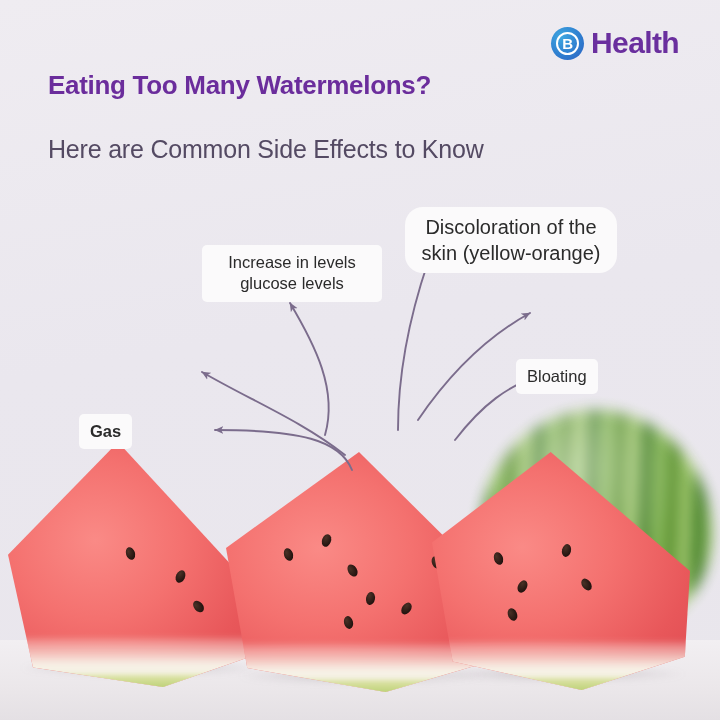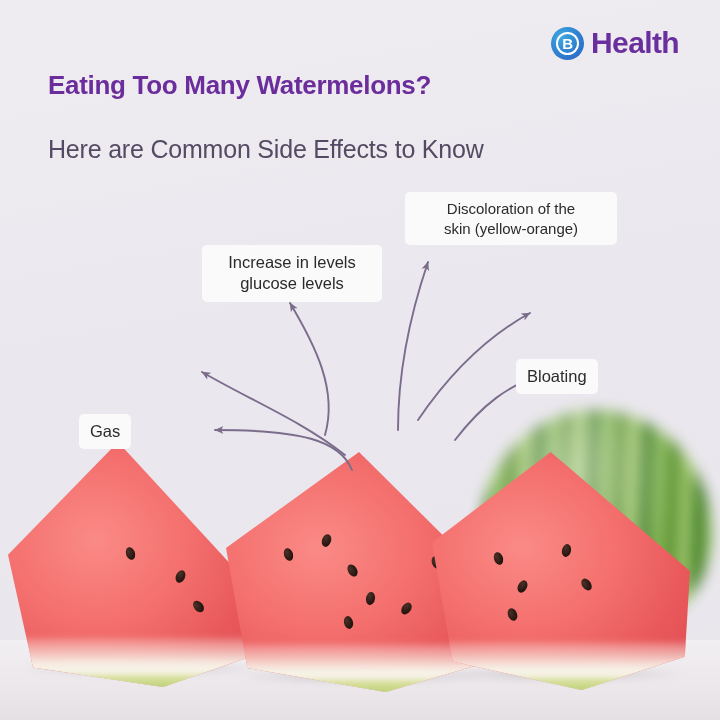--- a/index.html
+++ b/index.html
@@ -108,26 +108,26 @@
   }
 
   
   .callout{
     position:absolute;background:#fbfafb;border-radius:5px;
     padding:7px 11px;color:#2b2b2b;font-size:16.5px;line-height:1.3;
     box-shadow:0 0 0 0 rgba(0,0,0,0);
   }
   .callout.center{text-align:center;}
 
-  #callout-disc{left:405px;top:192px;width:190px;font-size:15px;}
+  #callout-disc{left:405px;top:207px;width:190px;font-size:20px;border-radius:18px;}
   #callout-glucose{left:202px;top:245px;width:158px;}
   #callout-abdominal{left:535px;top:285px;width:110px;}
   #callout-diarrhea{left:98px;top:353px;}
   #callout-bloating{left:516px;top:359px;}
-  #callout-gas{left:79px;top:414px;}
+  #callout-gas{left:79px;top:414px;font-weight:bold;}
 
   svg.arrows{position:absolute;left:0;top:0;width:720px;height:720px;pointer-events:none;}
 </style>
 </head>
 <body>
 
 <div id="stage">
 
   <div class="photo">
     <div class="surface"></div>

